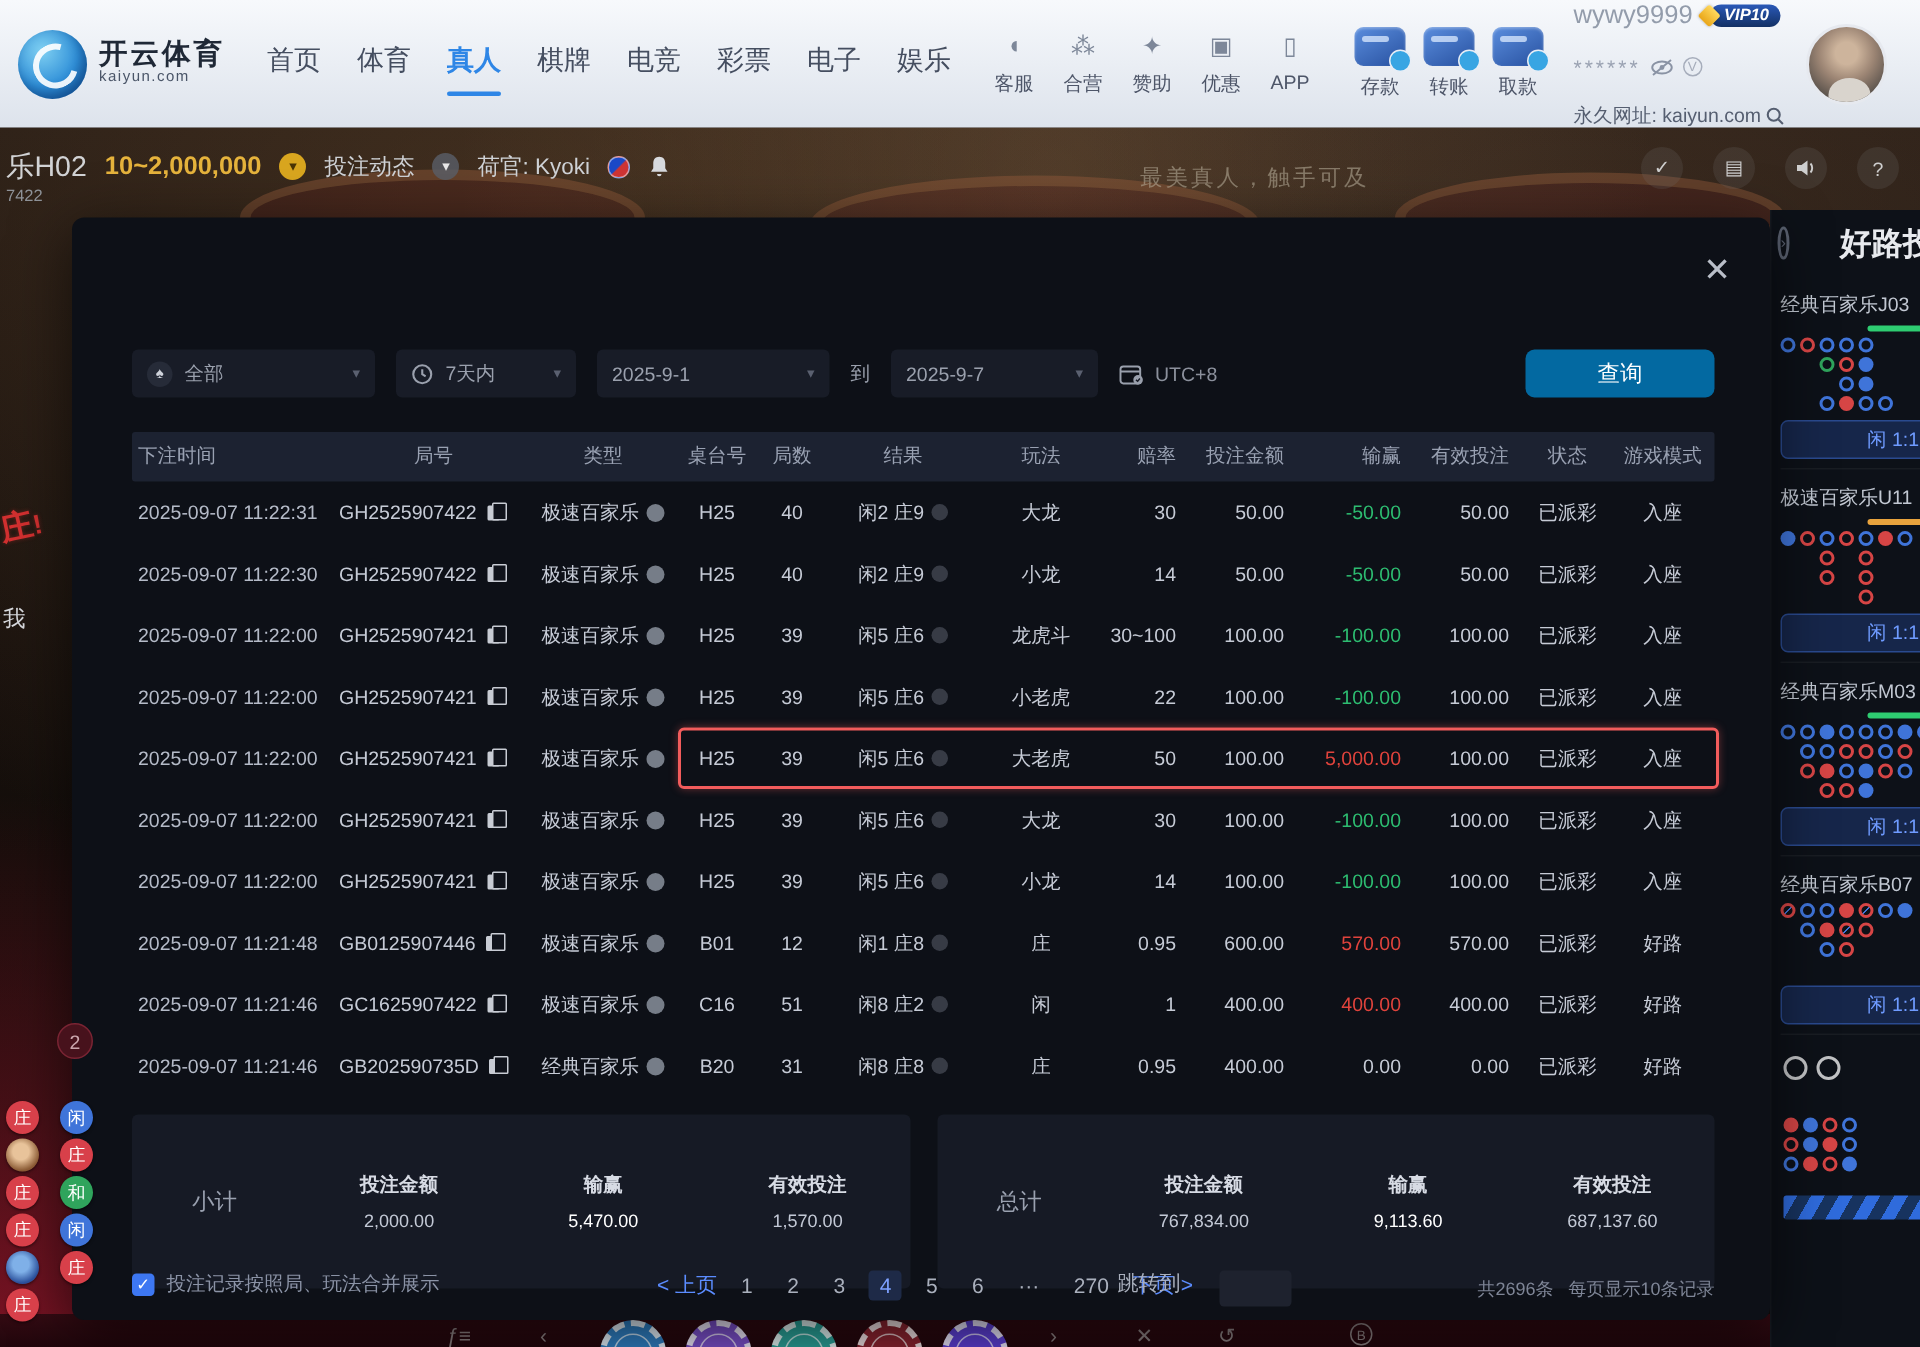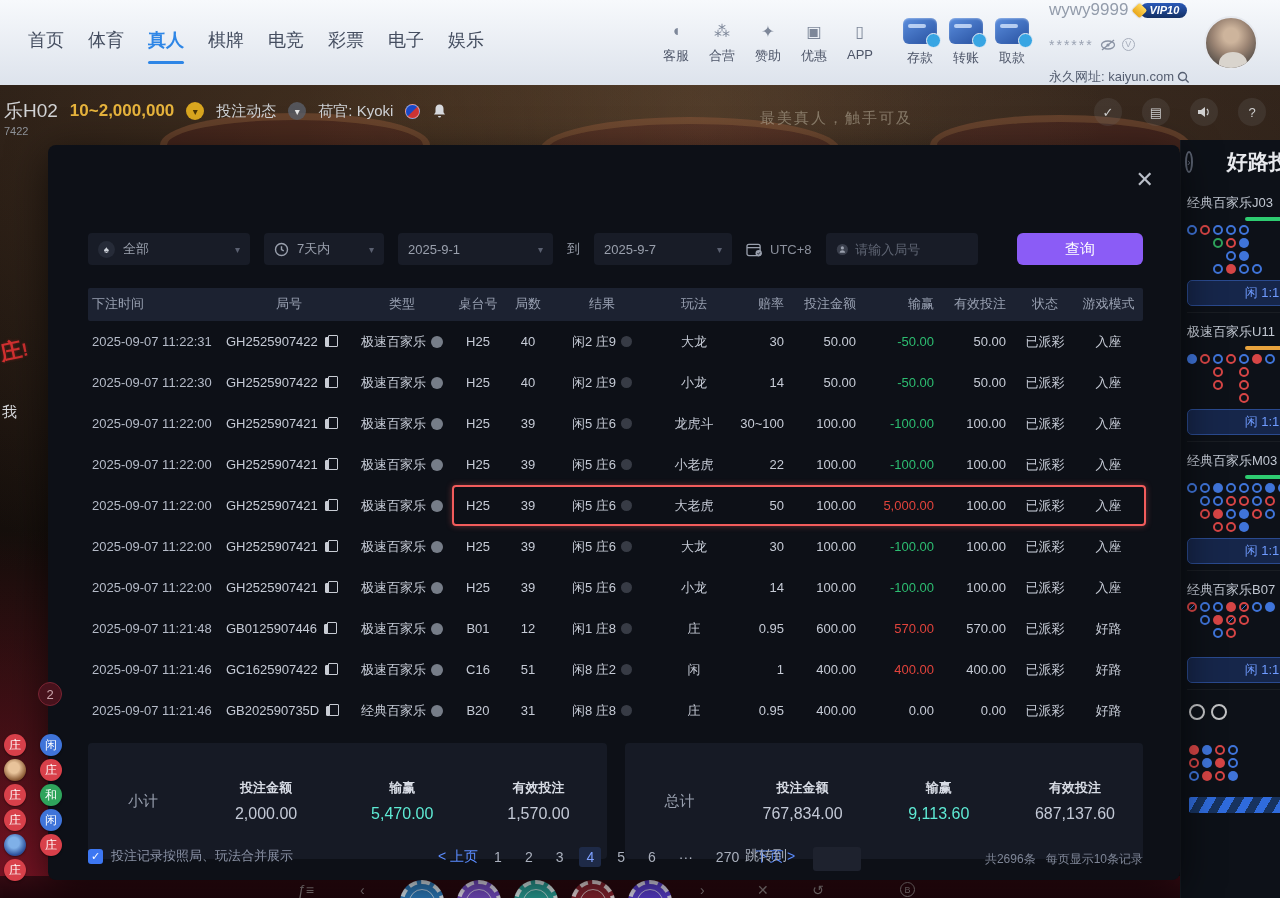--- a/index.html
+++ b/index.html
@@ -97,21 +97,21 @@
   .fchip .chev { margin-left:auto; color:#5a6070; font-size:10px; }
   .spade-circ { width:17px; height:17px; border-radius:50%; background:#262b38; color:#cfd3db;
     font-size:10px; display:flex; align-items:center; justify-content:center; }
   .to-label { color:#9aa0ad; font-size:13px; }
   .tz { display:flex; align-items:center; gap:7px; color:#8b909c; font-size:13px; }
   .search-box { height:32px; width:152px; background:#181c27; border-radius:4px; display:flex;
     align-items:center; gap:7px; padding:0 10px; }
   .search-box input { background:transparent; border:none; outline:none; color:#c6cbd6;
     font-size:13px; width:100%; font-family:inherit; }
   .search-box input::placeholder { color:#5f6573; }
-  .query-btn { margin-left:auto; width:126px; height:32px; background:#8b5cf6; border:none; border-radius:6px;
+  .query-btn { margin-left:auto; width:126px; height:32px; background:#0369a1; border:none; border-radius:6px;
     color:#fff; font-size:15px; cursor:pointer; font-family:inherit; }
 
   .thead { position:absolute; left:40px; top:143px; width:1055px; height:33px; background:#1c2231;
     border-radius:2px; color:#99a1b2; font-size:13px; }
   .gridrow { display:grid; grid-template-columns:138px 126px 100px 52px 48px 100px 84px 58px 72px 78px 72px 58px 69px;
     align-items:center; }
   .thead .gridrow { height:31px; }
   .tbody { position:absolute; left:40px; top:176px; width:1055px; }
   .tr { height:41px; color:#c6cbd6; font-size:13px; }
   .c-left { text-align:left; padding-left:4px; }
@@ -130,22 +130,22 @@
   .res-dot { display:inline-block; width:11px; height:11px; border-radius:50%; background:#4a4f5a; opacity:.7; }
   .hl-box { position:absolute; left:364px; width:694px; height:41px; border:2px solid #f25c5c;
     border-radius:4px; pointer-events:none; box-shadow:0 0 6px rgba(242,92,92,.4); }
 
   .summary { position:absolute; left:40px; top:598px; width:1055px; display:flex; gap:18px; }
   .sumbox { flex:1; height:116px; background:#161a25; border-radius:4px; display:grid;
     grid-template-columns:110px 1fr 1fr 1fr; align-items:center; }
   .sum-label { text-align:center; color:#9aa1b0; font-size:15px; }
   .sumcol { display:flex; flex-direction:column; align-items:center; gap:8px; }
   .sumcol .t { font-size:13px; font-weight:bold; color:#d7dbe4; }
-  .sumcol .v { font-size:16px; color:#c3c9d6; }
-  .sumcol .v.pos { color:#5eead4; }
+  .sumcol .v { font-size:12px; color:#c3c9d6; }
+  .sumcol .v.pos { color:#ffffff; }
 
   .mfooter { position:absolute; left:40px; top:700px; width:1055px; height:26px; }
   .merge { position:absolute; left:0; top:2px; display:flex; align-items:center; gap:8px; }
   .cbx { width:15px; height:15px; border-radius:3px; background:#3d77f2; color:#fff; font-size:11px;
     display:flex; align-items:center; justify-content:center; cursor:pointer; }
   .merge .lbl { font-size:13px; color:#8b93a6; }
   .pager { position:absolute; left:350px; top:2px; display:flex; align-items:center; gap:9px; font-size:14px; }
   .pg-prev,.pg-next { color:#5b8cff; cursor:pointer; }
   .pg-num { color:#aab0bd; cursor:pointer; padding:2px 7px; border-radius:3px; }
   .pg-num.active { background:#1e2a47; color:#7ea1ff; }
@@ -573,28 +573,20 @@
       </div>
       <div class="tz">
         <svg width="17" height="15" viewBox="0 0 18 16">
           <rect x="1" y="2.5" width="14" height="12" rx="2" stroke="#9aa0ad" fill="none" stroke-width="1.4"></rect>
           <path d="M1 6h14" stroke="#9aa0ad" stroke-width="1.4"></path>
           <circle cx="13.5" cy="12" r="3.4" fill="#9aa0ad"></circle>
           <path d="M12 12l1.2 1 1.6-2" stroke="#181c27" stroke-width="1" fill="none"></path>
         </svg>
         <span>UTC+8</span>
       </div>
-      <div class="search-box">
-        <svg width="15" height="15" viewBox="0 0 16 16">
-          <circle cx="8" cy="8" r="7" fill="#3a3f4c"></circle>
-          <circle cx="8" cy="6" r="2" fill="#9aa0ad"></circle>
-          <path d="M4.5 12c.5-2 2-3 3.5-3s3 1 3.5 3" fill="#9aa0ad"></path>
-        </svg>
-        <input placeholder="请输入局号" style="">
-      </div>
       <button class="query-btn">查询</button>
     </div>
 
     <div class="thead">
       <div class="gridrow" id="thead-row">
           <span class="c-left">下注时间</span>
           <span class="c-mid">局号</span>
           <span class="c-mid">类型</span>
           <span class="c-mid">桌台号</span>
           <span class="c-mid">局数</span>
@@ -907,20 +899,27 @@
         <input class="jump-input" style="">
       </div>
       <div class="count-info">
         <span>共2696条</span>
         <span>每页显示10条记录</span>
       </div>
     </div>
   </div>
 
   <div class="tophdr">
+    <div class="logo-wrap">
+      <span class="logo-circ"></span>
+      <span class="logo-texts">
+        <span class="logo-title">开云体育</span>
+        <span class="logo-sub">kaiyun.com</span>
+      </span>
+    </div>
     <div class="nav" id="nav">
         <span class="nav-item">首页</span>
         <span class="nav-item">体育</span>
         <span class="nav-item active">真人</span>
         <span class="nav-item">棋牌</span>
         <span class="nav-item">电竞</span>
         <span class="nav-item">彩票</span>
         <span class="nav-item">电子</span>
         <span class="nav-item">娱乐</span>
       </div>

